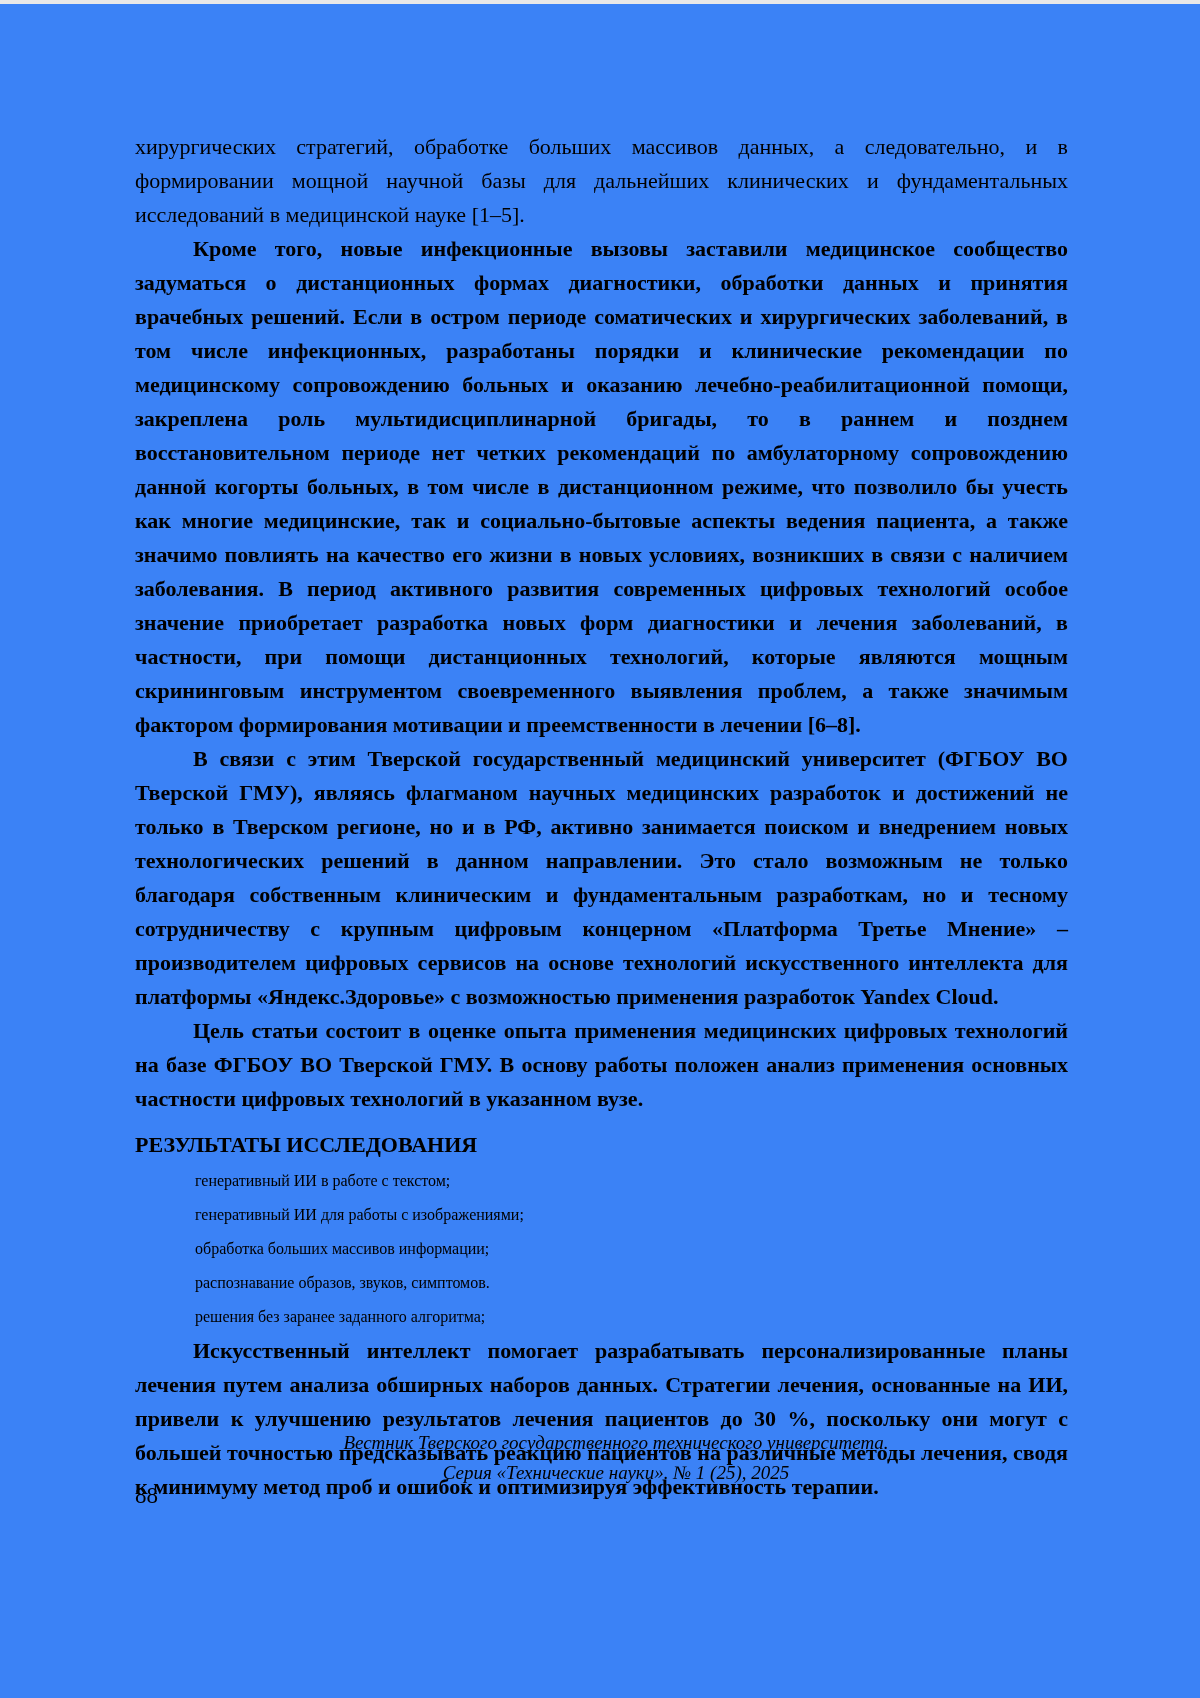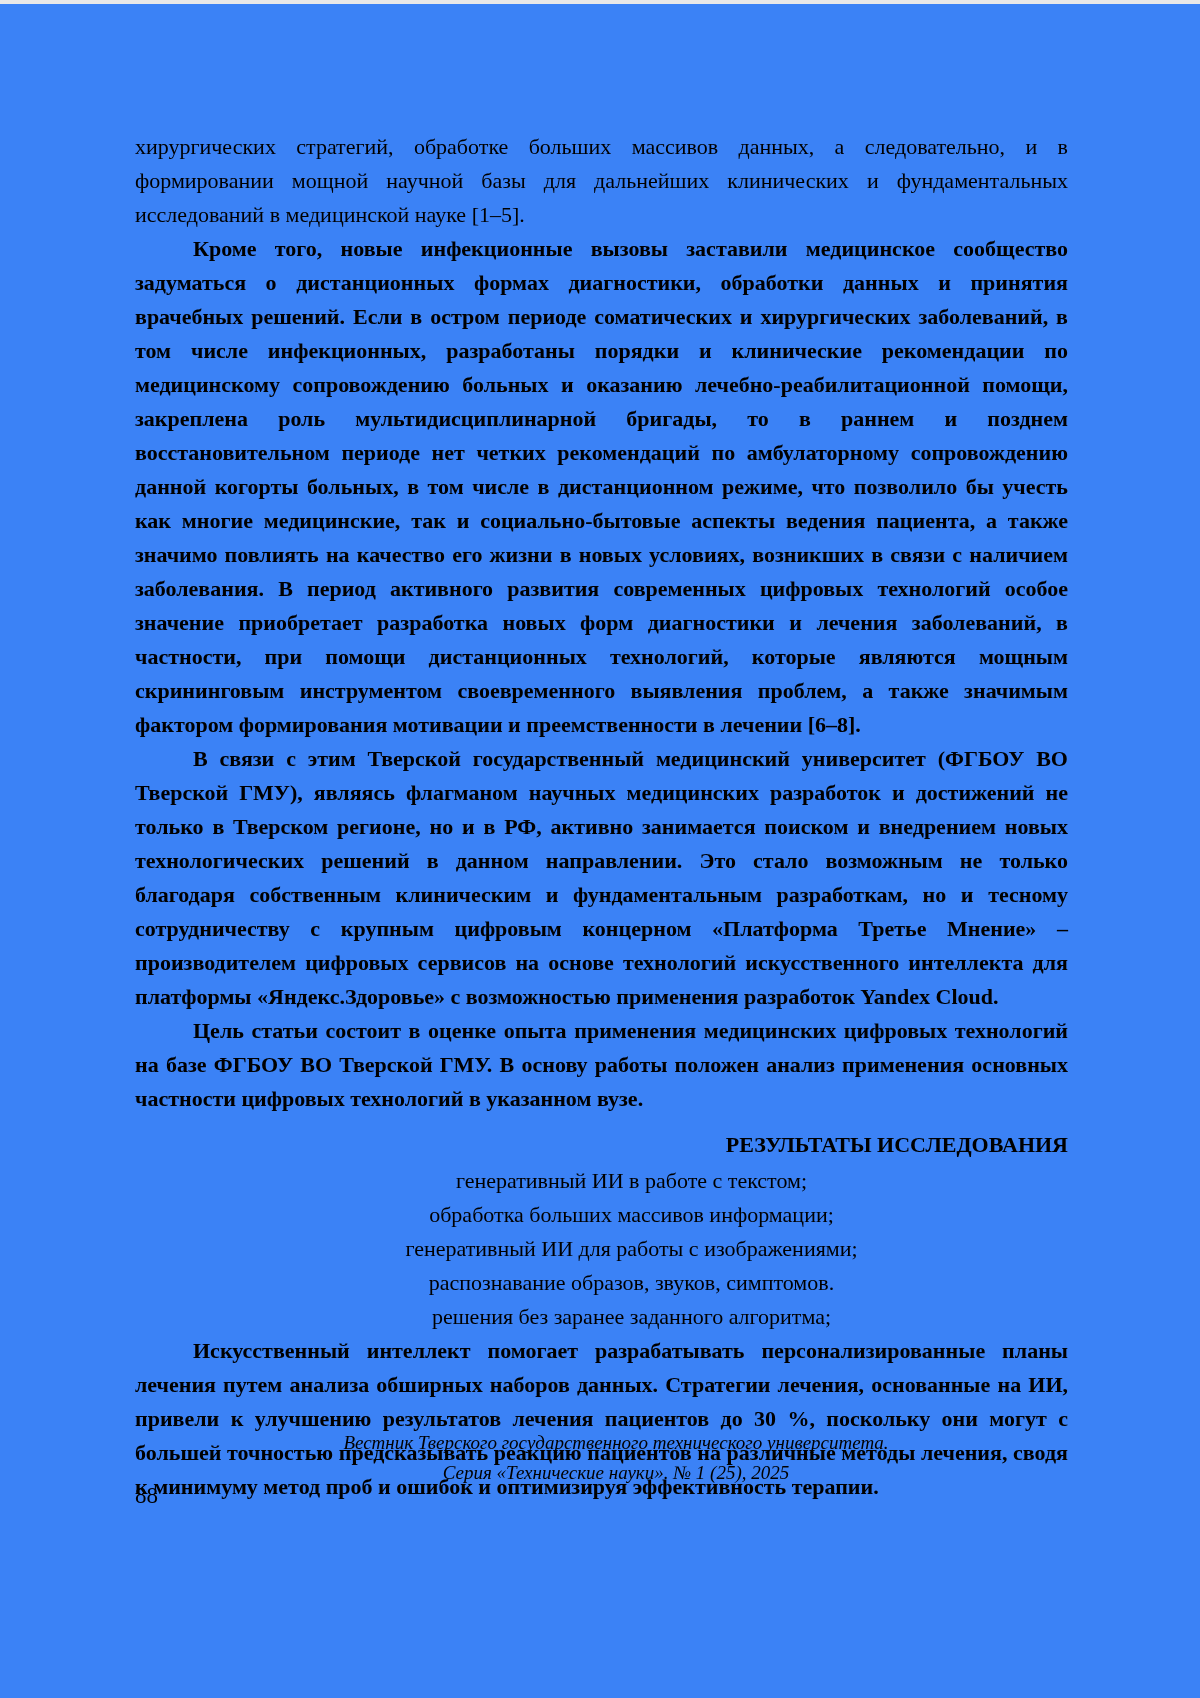--- a/index.html
+++ b/index.html
@@ -32,31 +32,31 @@
   }
   .para.indent {
     text-indent: 58px;
     font-weight: bold;
   }
   .section-heading {
     margin: 12px 0 2px 0;
     font-size: 22px;
     line-height: 34px;
     font-weight: bold;
-    text-align: right;
+    text-align: left;
   }
   .ai-list {
     margin: 0;
     padding: 0 0 0 60px;
     list-style: none;
   }
   .ai-list li {
-    font-size: 22px;
+    font-size: 16px;
     line-height: 34px;
-    text-align: center;
+    text-align: left;
   }
   .footer {
     position: absolute;
     left: 16px;
     width: 1200px;
     top: 1424px;
     text-align: center;
     font-style: italic;
     font-size: 19px;
     line-height: 30px;
@@ -81,22 +81,22 @@
 
     <p class="para indent">В связи с этим Тверской государственный медицинский университет (ФГБОУ ВО Тверской ГМУ), являясь флагманом научных медицинских разработок и достижений не только в Тверском регионе, но и в РФ, активно занимается поиском и внедрением новых технологических решений в данном направлении. Это стало возможным не только благодаря собственным клиническим и фундаментальным разработкам, но и тесному сотрудничеству с крупным цифровым концерном «Платформа Третье Мнение» – производителем цифровых сервисов на основе технологий искусственного интеллекта для платформы «Яндекс.Здоровье» с возможностью применения разработок Yandex Cloud.</p>
 
     <p class="para indent">Цель статьи состоит в оценке опыта применения медицинских цифровых технологий на базе ФГБОУ ВО Тверской ГМУ. В основу работы положен анализ применения основных частности цифровых технологий в указанном вузе.</p>
 
     <h2 class="section-heading">РЕЗУЛЬТАТЫ ИССЛЕДОВАНИЯ</h2>
 
 
     <ul class="ai-list">
       <li>генеративный ИИ в работе с текстом;</li>
+      <li>генеративный ИИ для работы с изображениями;</li>
       <li>обработка больших массивов информации;</li>
-      <li>генеративный ИИ для работы с изображениями;</li>
       <li>распознавание образов, звуков, симптомов.</li>
       <li>решения без заранее заданного алгоритма;</li>
     </ul>
 
     <p class="para indent">Искусственный интеллект помогает разрабатывать персонализированные планы лечения путем анализа обширных наборов данных. Стратегии лечения, основанные на ИИ, привели к улучшению результатов лечения пациентов до 30 %, поскольку они могут с большей точностью предсказывать реакцию пациентов на различные методы лечения, сводя к минимуму метод проб и ошибок и оптимизируя эффективность терапии.</p>
 
   </div>
 
   <div class="footer">
     <div>Вестник Тверского государственного технического университета.</div>

